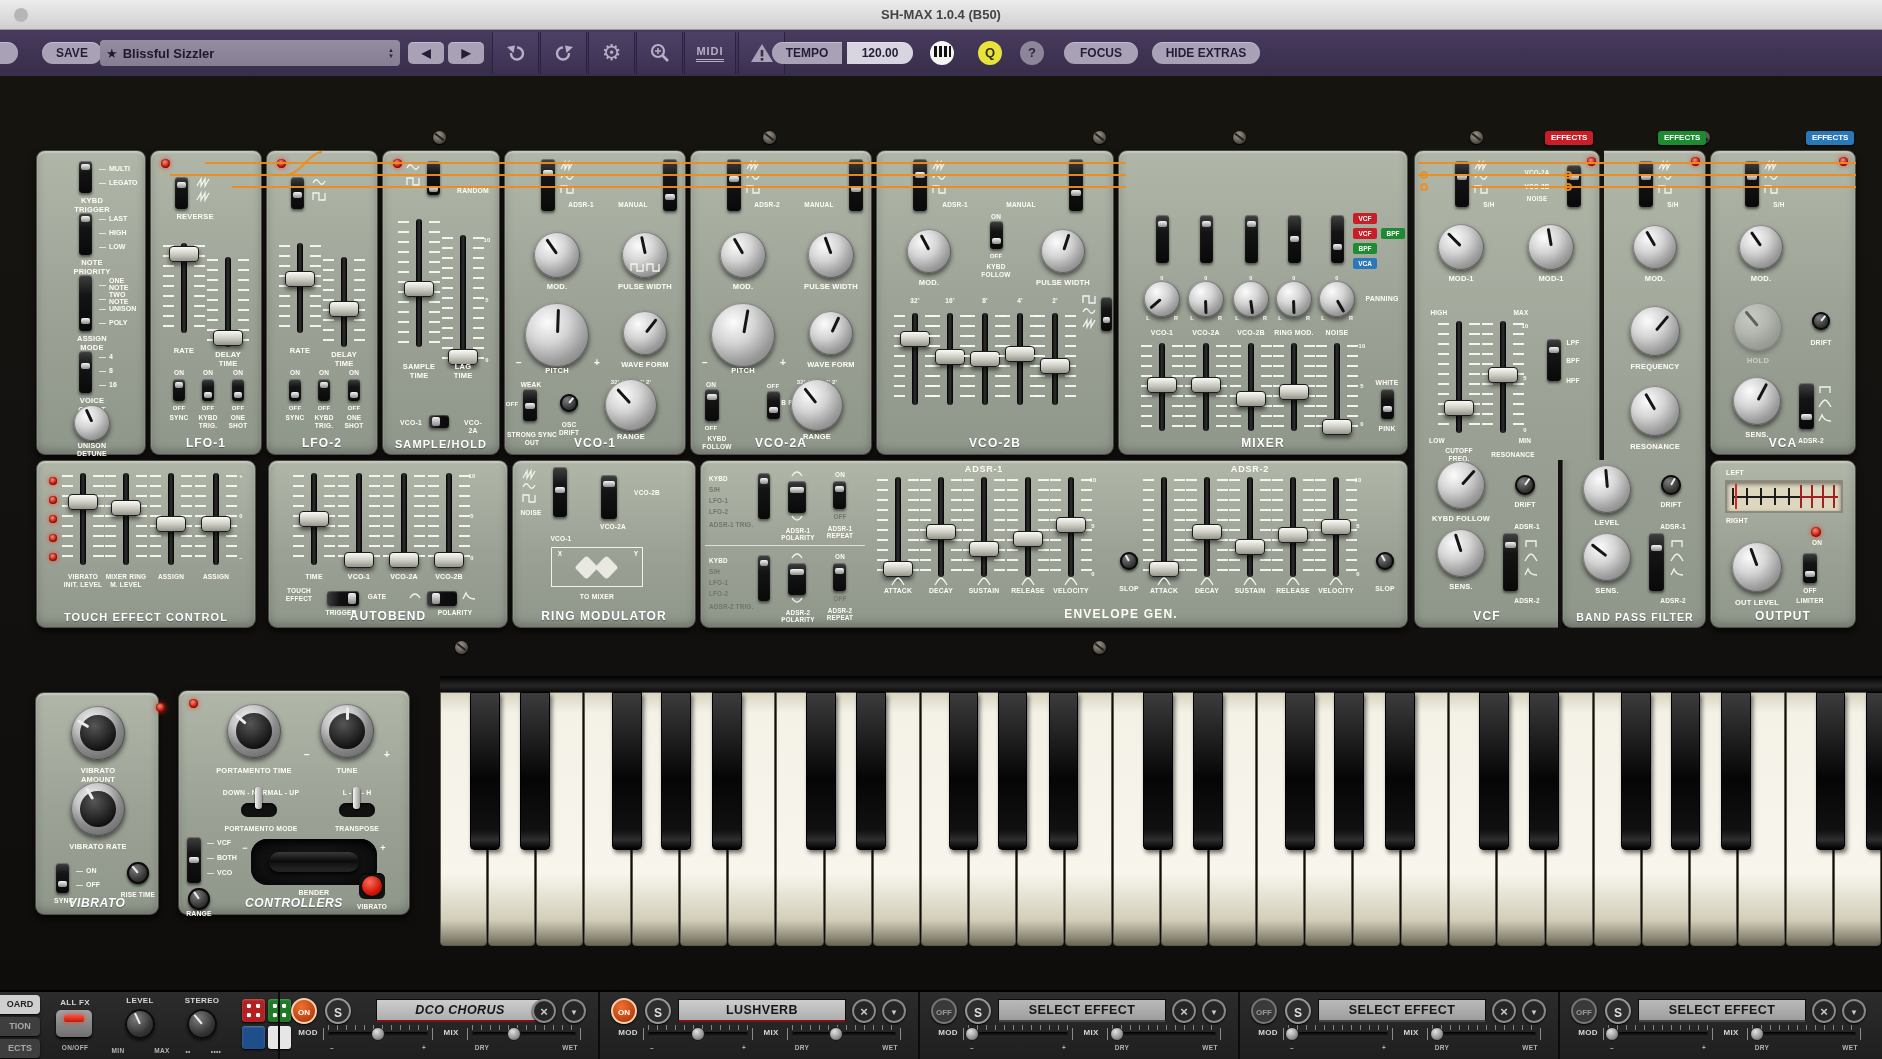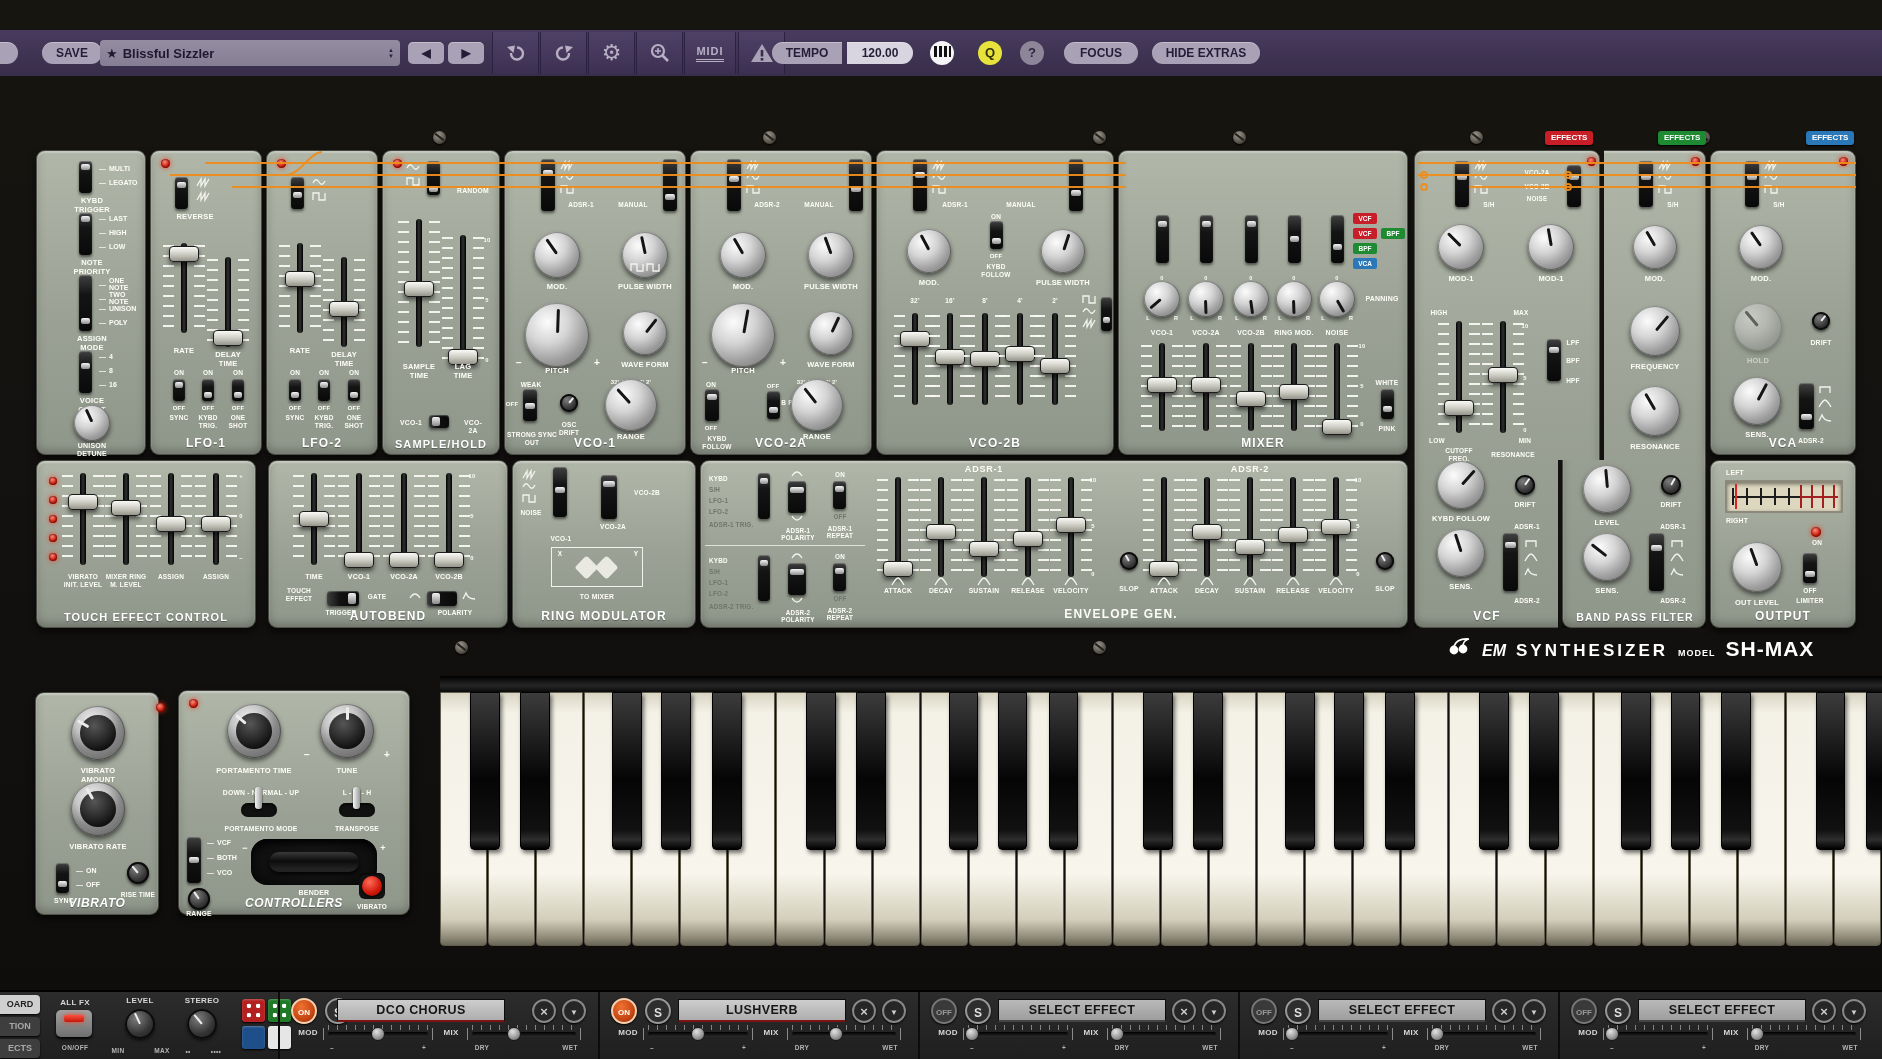--- a/index.html
+++ b/index.html
@@ -95,20 +95,24 @@
   .allfxbtn{position:absolute;width:36px;height:27px;border-radius:5px;background:linear-gradient(#a2a2a2,#6f6f6f);box-shadow:0 2px 3px #000}
   .allfxbtn::after{content:"";position:absolute;left:8px;right:8px;top:5px;height:7px;border-radius:2px;background:linear-gradient(#ff5040,#c01808);box-shadow:0 0 5px rgba(255,60,30,.9)}
   .brand{position:absolute;color:#fff;display:flex;align-items:baseline;gap:10px}
   svg{display:block}
 </style>
 </head>
 <body>
 
 <div id="app">
 
+  <div class="titlebar">
+    <div class="tb-dot"></div>
+    <div class="tb-title">SH-MAX 1.0.4 (B50)</div>
+  </div>
 
   <div class="toolbar">
     <div class="pill" style="left:-26px;width:44px"></div>
     <div class="pill" style="left:42px;width:60px">SAVE</div>
     <div class="preset">
       <span style="font-size:13px">★</span>
       <span class="nm">Blissful Sizzler</span>
       <span class="spin">
           <span>▲</span>
           <span>▼</span>
@@ -176,31 +180,20 @@
       <line x1="1418" y1="101" x2="1856" y2="101"></line>
       <line x1="1470" y1="113" x2="1856" y2="113"></line>
       <path d="M286,101 C300,101 310,78 322,78"></path>
       <circle cx="1424" cy="101" r="3"></circle>
         <circle cx="1424" cy="113" r="3"></circle>
       <circle cx="1568" cy="101" r="3"></circle>
         <circle cx="1568" cy="113" r="3"></circle>
     </g>
   </svg>
 
-  <div class="brand" style="left:1446px;top:636px">
-    <svg width="26" height="20" viewBox="0 0 26 20">
-        <circle cx="8" cy="14" r="4.4" fill="#fff"></circle>
-        <circle cx="17" cy="13" r="4.4" fill="#fff"></circle>
-        <path d="M8 10 Q11 2 23 3 M17 9 Q18 4 23 3" stroke="#fff" stroke-width="1.6" fill="none"></path>
-      </svg>
-    <span style="font-weight:900;font-style:italic;font-size:16px">EM</span>
-    <span style="font-weight:bold;font-size:17px;letter-spacing:3px">SYNTHESIZER</span>
-    <span style="font-size:9px;font-weight:bold;letter-spacing:1px">MODEL</span>
-    <span style="font-weight:900;font-size:21px;letter-spacing:1px">SH-MAX</span>
-  </div>
 
   <div class="kb" style="left:440px;top:676px;width:1442px;height:292px">
     <div class="rail"></div>
     <div id="keys">
         <div class="wk" style="left: 0px; width: 47.0667px; height: 254px;"></div>
         <div class="wk" style="left: 48.0667px; width: 47.0667px; height: 254px;"></div>
         <div class="wk" style="left: 96.1333px; width: 47.0667px; height: 254px;"></div>
         <div class="wk" style="left: 144.2px; width: 47.0667px; height: 254px;"></div>
         <div class="wk" style="left: 192.267px; width: 47.0667px; height: 254px;"></div>
         <div class="wk" style="left: 240.333px; width: 47.0667px; height: 254px;"></div>
@@ -276,21 +269,21 @@
       </div>
       <div class="fxlab sm" style="left: 188px; top: 56px;">••</div>
       <div class="fxlab sm" style="left: 216px; top: 56px;">••••</div>
       <div class="gridsq" style="left: 242px; top: 7px; background: radial-gradient(circle at 30% 30%, rgb(255, 255, 255) 2px, transparent 2.5px), radial-gradient(circle at 70% 30%, rgb(255, 255, 255) 2px, transparent 2.5px), radial-gradient(circle at 30% 70%, rgb(255, 255, 255) 2px, transparent 2.5px), radial-gradient(circle at 70% 70%, rgb(255, 255, 255) 2px, transparent 2.5px) rgb(180, 32, 32);"></div>
       <div class="gridsq" style="left: 268px; top: 7px; background: radial-gradient(circle at 30% 30%, rgb(255, 255, 255) 2px, transparent 2.5px), radial-gradient(circle at 70% 30%, rgb(255, 255, 255) 2px, transparent 2.5px), radial-gradient(circle at 30% 70%, rgb(255, 255, 255) 2px, transparent 2.5px), radial-gradient(circle at 70% 70%, rgb(255, 255, 255) 2px, transparent 2.5px) rgb(31, 122, 40);"></div>
       <div class="gridsq" style="left: 242px; top: 34px; background: rgb(31, 79, 138);"></div>
       <div class="gridsq" style="left: 268px; top: 34px; background: rgb(230, 230, 230);"></div>
       <div style="position: absolute; left: 278px; top: 0px; width: 2px; height: 69px; background: rgb(12, 12, 12);"></div>
       <div class="fbtn" style="left: 291px; top: 6px; width: 26px; height: 26px; line-height: 26px; font-size: 8px; background: radial-gradient(circle at 38% 30%, rgb(240, 112, 48), rgb(194, 68, 16) 65%, rgb(138, 44, 6)); color: rgb(255, 255, 255); border: 2px solid rgb(248, 208, 176);">ON</div>
       <div class="fbtn" style="left: 325px; top: 6px; width: 26px; height: 26px; line-height: 26px; font-size: 12px; background: rgb(46, 46, 46); color: rgb(221, 221, 221); border: 2px solid rgb(153, 153, 153);">S</div>
-      <div class="fxname" style="left: 337px; top: 7px; width: 168px;">DCO CHORUS</div>
+      <div class="fxname" style="left: 376px; top: 7px; width: 168px; font-style: italic;">DCO CHORUS</div>
       <div class="fbtn" style="left: 532px; top: 7px; width: 24px; height: 24px; line-height: 22px; font-size: 13px; background: rgb(38, 38, 38); color: rgb(204, 204, 204); border: 2px solid rgb(136, 136, 136);">×</div>
       <div class="fbtn" style="left: 562px; top: 7px; width: 24px; height: 24px; line-height: 24px; font-size: 8px; background: rgb(38, 38, 38); color: rgb(204, 204, 204); border: 2px solid rgb(136, 136, 136);">▼</div>
       <div class="fxlab" style="left: 308px; top: 36px;">MOD</div>
       <div class="hsl" style="left: 328px; top: 40px; width: 100px;">
         <div class="ht"></div>
         <div class="hk" style="left: 50%;"></div>
       </div>
       <div class="fxlab sm" style="left: 332px; top: 52px;">–</div>
       <div class="fxlab sm" style="left: 424px; top: 52px;">+</div>
       <div class="fxlab" style="left: 451px; top: 36px;">MIX</div>

